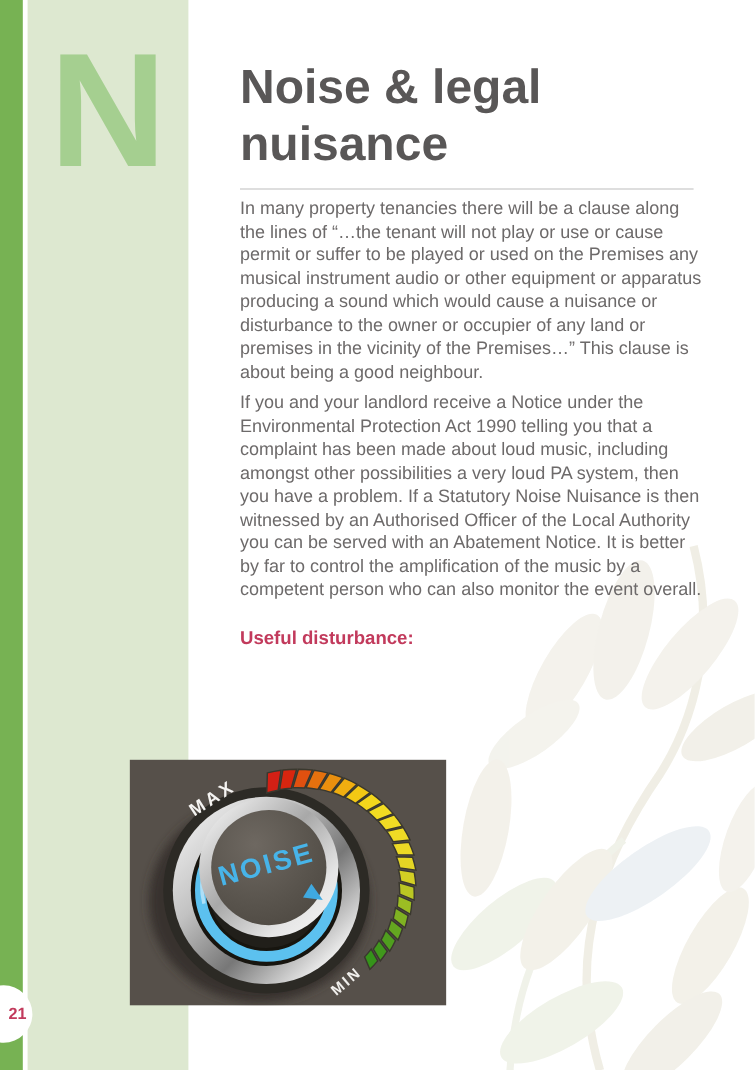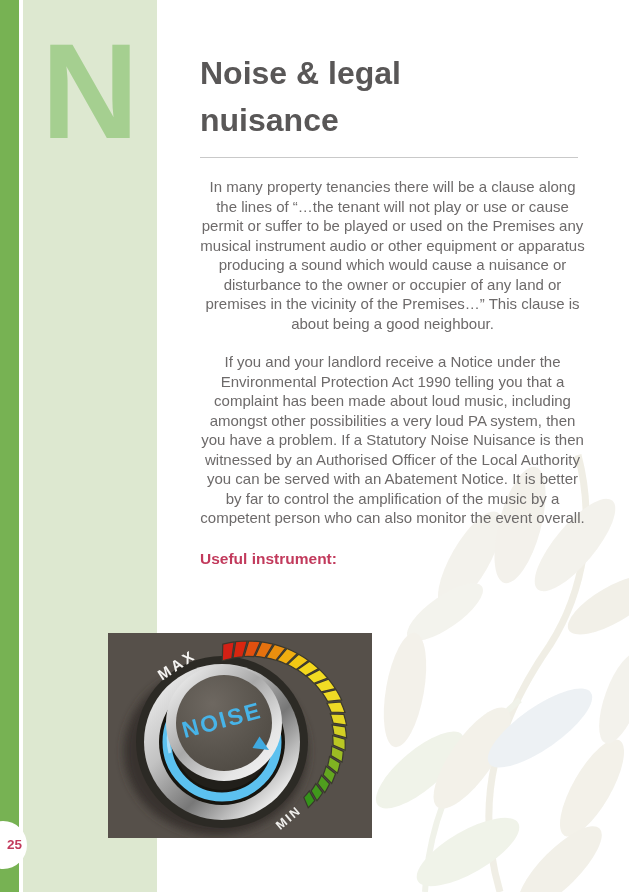--- a/index.html
+++ b/index.html
@@ -38,30 +38,30 @@
   }
   .page-number{
     position:absolute;left:7px;top:837px;z-index:4;
     font-size:13.5px;font-weight:700;color:var(--accent-crimson);
   }
   main{
     position:absolute;left:200px;top:50px;width:382px;z-index:2;
   }
   h1{
     width:312px;
-    font-size:32px;line-height:47px;font-weight:700;
+    font-size:40px;line-height:47px;font-weight:700;
     color:var(--title-text);letter-spacing:0;
   }
   .title-divider{
     border:none;border-top:1px solid var(--divider);
     margin-top:13px;width:378px;
   }
   p.body-par{
-    margin-top:19px;width:385px;
-    font-size:15px;line-height:19.5px;color:var(--body-text);text-align:center;
+    margin-top:6px;width:385px;
+    font-size:15px;line-height:19.5px;color:var(--body-text);
   }
   p.useful{
     margin-top:21px;font-size:15.5px;line-height:20px;
     font-weight:700;color:var(--accent-crimson);
   }
   a.guidance-link{
     display:block;width:385px;margin-top:1px;
     font-size:15.5px;line-height:20.5px;
     color:var(--accent-crimson);text-decoration:none;cursor:pointer;
     word-break:break-word;
@@ -95,28 +95,28 @@
       <ellipse cx="622" cy="698" rx="48" ry="17" transform="rotate(-70 622 698)" fill="#f2f0e9"></ellipse>
     </g>
   </svg>
 
   <div class="edge-stripe"></div>
   <div class="letter-band">
     <div class="big-letter">N</div>
   </div>
 
   <div class="page-badge"></div>
-  <div class="page-number">25</div>
+  <div class="page-number">21</div>
 
   <main>
     <h1>Noise &amp; legal nuisance</h1>
     <hr class="title-divider">
     <p class="body-par">In many property tenancies there will be a clause along the lines of “…the tenant will not play or use or cause permit or suffer to be played or used on the Premises any musical instrument audio or other equipment or apparatus producing a sound which would cause a nuisance or disturbance to the owner or occupier of any land or premises in the vicinity of the Premises…” This clause is about being a good neighbour.</p>
     <p class="body-par">If you and your landlord receive a Notice under the Environmental Protection Act 1990 telling you that a complaint has been made about loud music, including amongst other possibilities a very loud PA system, then you have a problem. If a Statutory Noise Nuisance is then witnessed by an Authorised Officer of the Local Authority you can be served with an Abatement Notice. It is better by far to control the amplification of the music by a competent person who can also monitor the event overall.</p>
-    <p class="useful">Useful instrument:</p>
+    <p class="useful">Useful disturbance:</p>
   </main>
 
   <figure class="knob">
     <svg width="264" height="205" viewBox="0 0 264 205">
       <defs>
         <radialGradient id="bgGrad" cx="45%" cy="40%" r="80%">
           <stop offset="0%" stop-color="#5d5751"></stop>
           <stop offset="70%" stop-color="#56504a"></stop>
           <stop offset="100%" stop-color="#4b4640"></stop>
         </radialGradient>

